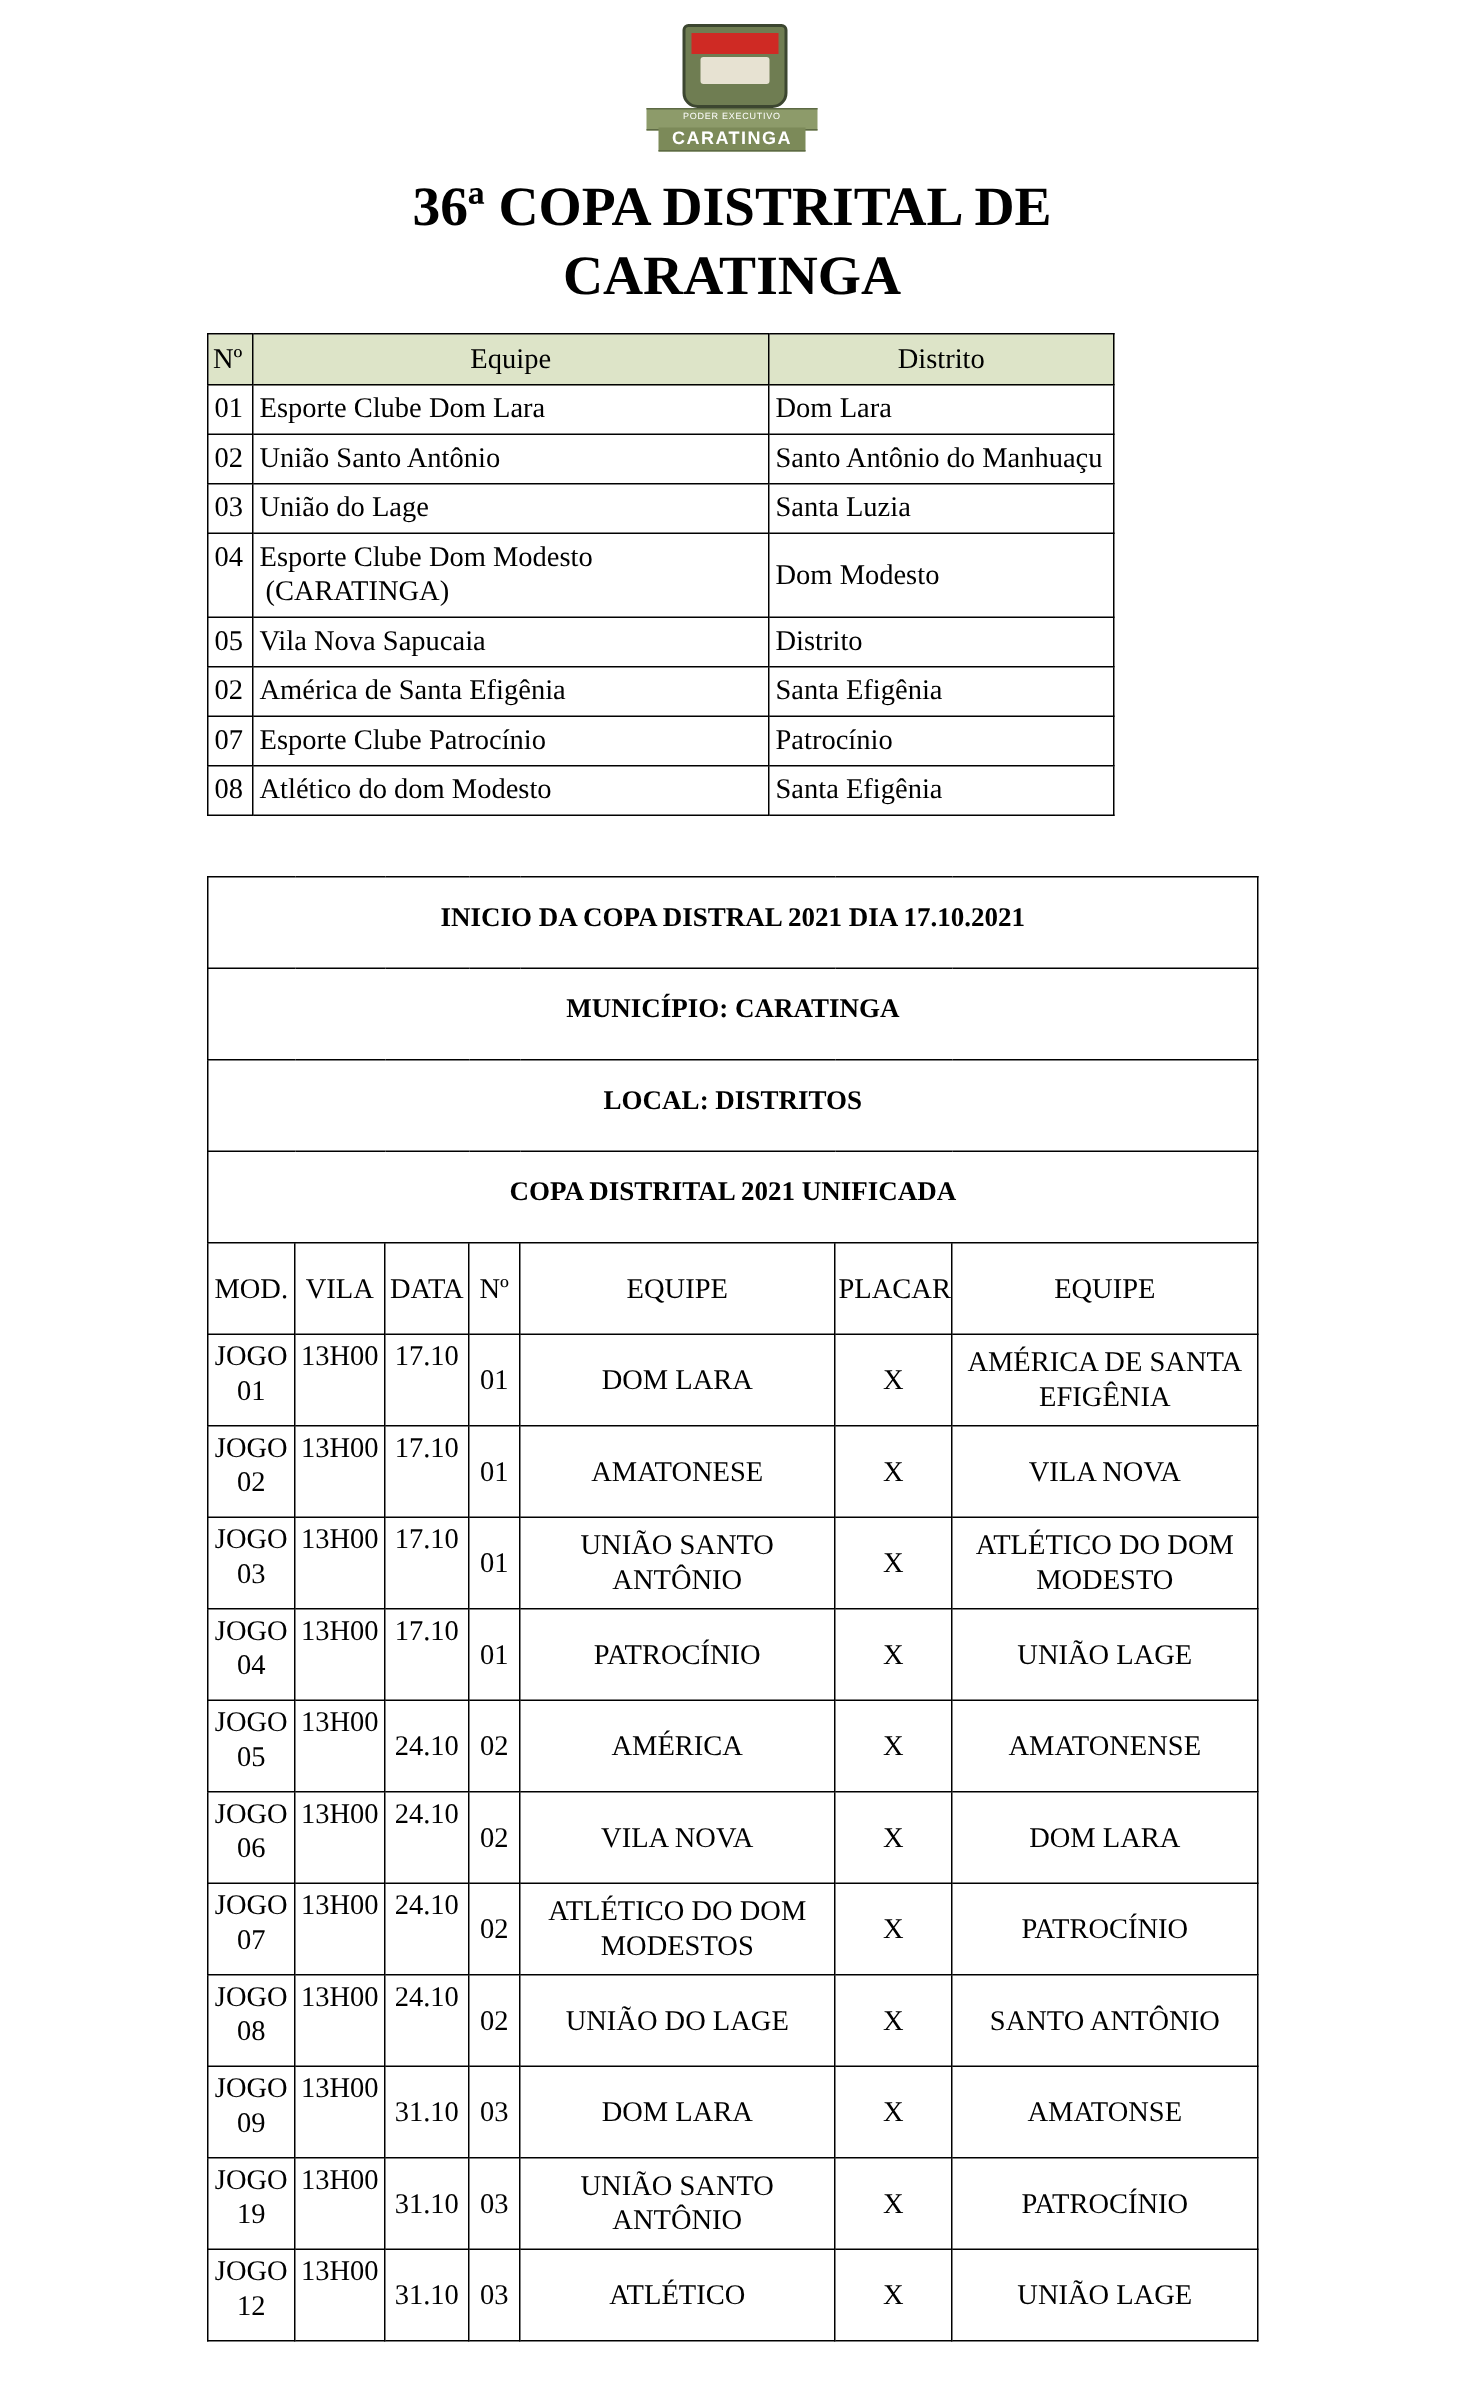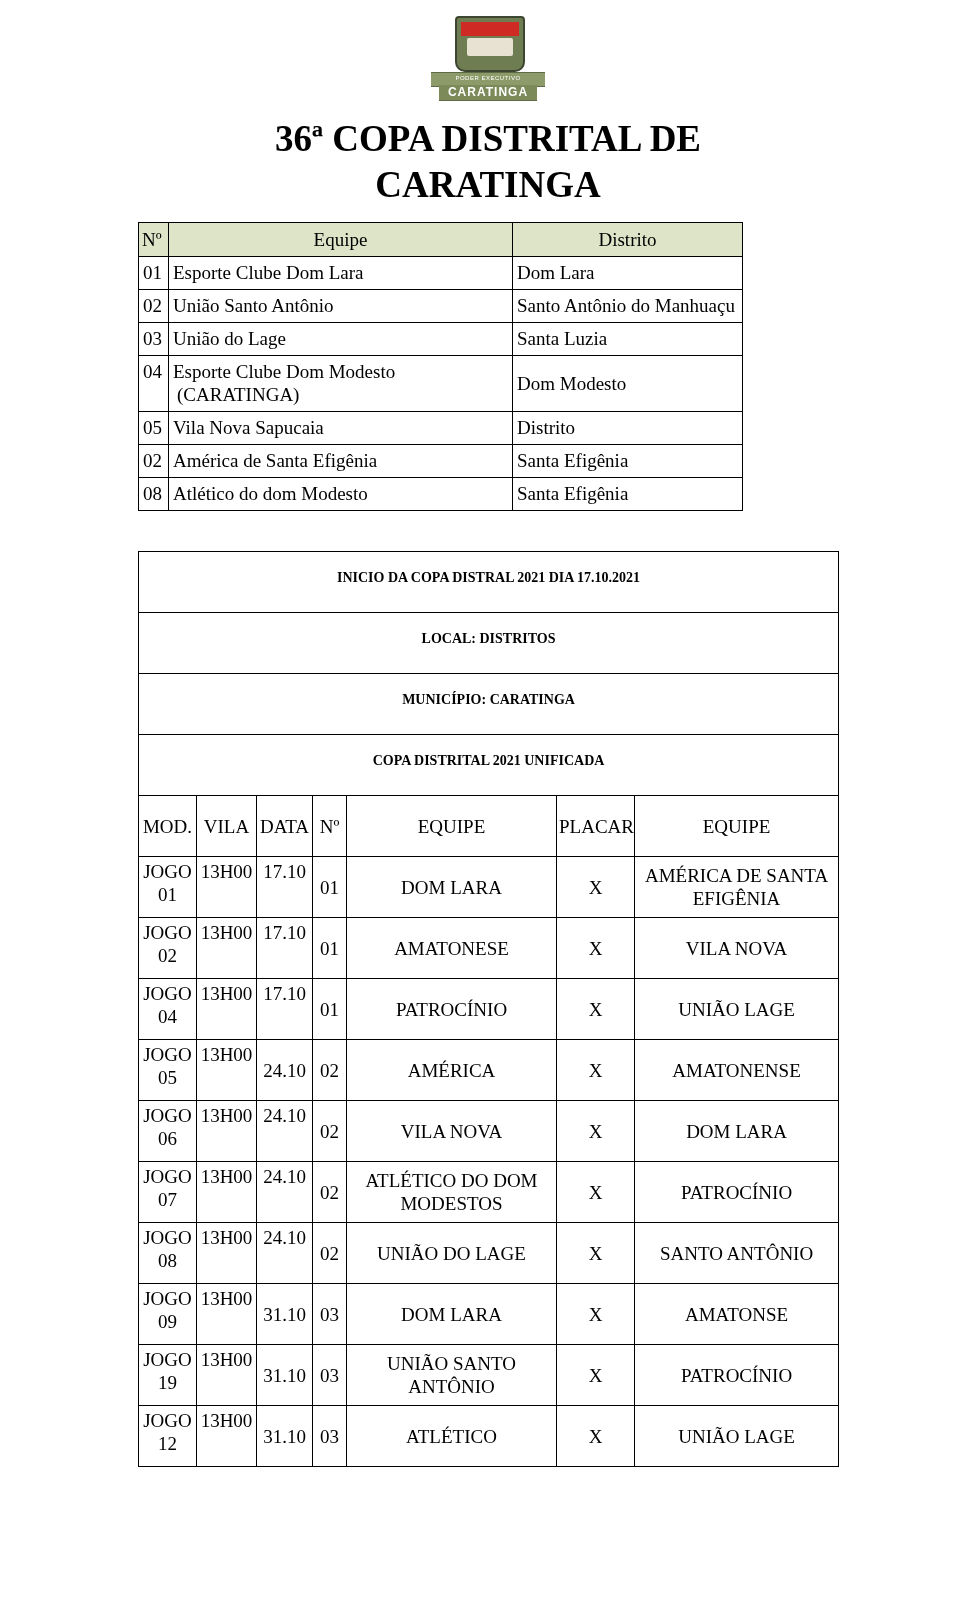--- a/index.html
+++ b/index.html
@@ -155,21 +155,21 @@
     margin: 40px 0 0 138px;
     width: 700px;
     table-layout: fixed;
   }
   .sched-table td, .sched-table th {
     border: 1px solid #000000;
   }
   .sched-table .banner {
     text-align: center;
     font-weight: bold;
-    font-size: 14px;
+    font-size: 18px;
     line-height: 22px;
     padding: 3px 4px 12px;
   }
   .sched-table col.s-mod   { width: 58px; }
   .sched-table col.s-hora  { width: 60px; }
   .sched-table col.s-data  { width: 56px; }
   .sched-table col.s-no    { width: 34px; }
   .sched-table col.s-eq1   { width: 210px; }
   .sched-table col.s-plac  { width: 78px; }
   .sched-table col.s-eq2   { width: 204px; }
@@ -263,20 +263,25 @@
         <td class="num">05</td>
         <td>Vila Nova Sapucaia</td>
         <td class="dist">Distrito</td>
       </tr>
       <tr>
         <td class="num">02</td>
         <td>América de Santa Efigênia</td>
         <td class="dist">Santa Efigênia</td>
       </tr>
       <tr>
+        <td class="num">07</td>
+        <td>Esporte Clube Patrocínio</td>
+        <td class="dist">Patrocínio</td>
+      </tr>
+      <tr>
         <td class="num">08</td>
         <td>Atlético do dom Modesto</td>
         <td class="dist">Santa Efigênia</td>
       </tr>
     </tbody>
   </table>
 
   <table class="sched-table">
     <colgroup>
       <col class="s-mod">
@@ -285,24 +290,24 @@
         <col class="s-no">
       <col class="s-eq1">
         <col class="s-plac">
         <col class="s-eq2">
     </colgroup>
     <tbody>
       <tr>
         <td class="banner" colspan="7">INICIO DA COPA  DISTRAL 2021  DIA 17.10.2021</td>
       </tr>
       <tr>
+        <td class="banner" colspan="7">MUNICÍPIO: CARATINGA</td>
+      </tr>
+      <tr>
         <td class="banner" colspan="7">LOCAL: DISTRITOS</td>
-      </tr>
-      <tr>
-        <td class="banner" colspan="7">MUNICÍPIO: CARATINGA</td>
       </tr>
       <tr>
         <td class="banner" colspan="7">COPA DISTRITAL 2021 UNIFICADA</td>
       </tr>
       <tr>
         <td>MOD.</td>
         <td>VILA</td>
         <td>DATA</td>
         <td>Nº</td>
         <td>EQUIPE</td>
@@ -322,20 +327,29 @@
       <tr>
         <td class="mod">JOGO 02</td>
         <td class="hora">13H00</td>
         <td class="data">17.10</td>
         <td class="no">01</td>
         <td>AMATONESE</td>
         <td>X</td>
         <td>VILA NOVA</td>
       </tr>
       <tr>
+        <td class="mod">JOGO 03</td>
+        <td class="hora">13H00</td>
+        <td class="data">17.10</td>
+        <td class="no">01</td>
+        <td>UNIÃO SANTO ANTÔNIO</td>
+        <td>X</td>
+        <td>ATLÉTICO DO DOM MODESTO</td>
+      </tr>
+      <tr>
         <td class="mod">JOGO 04</td>
         <td class="hora">13H00</td>
         <td class="data">17.10</td>
         <td class="no">01</td>
         <td>PATROCÍNIO</td>
         <td>X</td>
         <td>UNIÃO LAGE</td>
       </tr>
       <tr>
         <td class="mod">JOGO 05</td>

